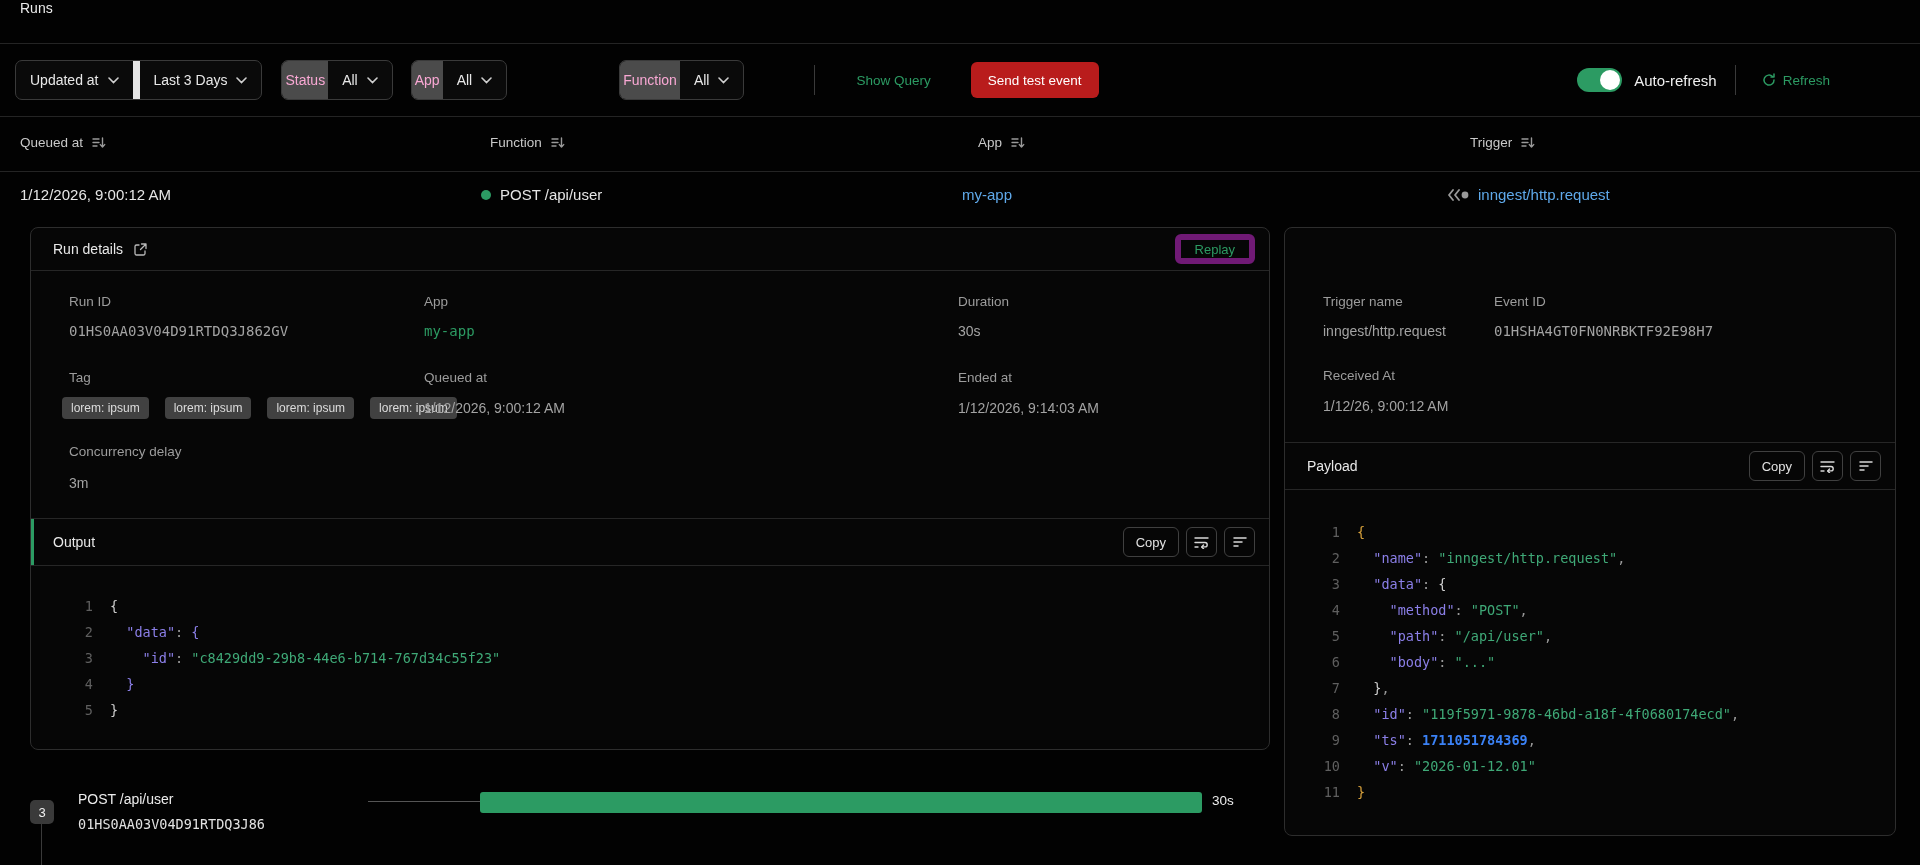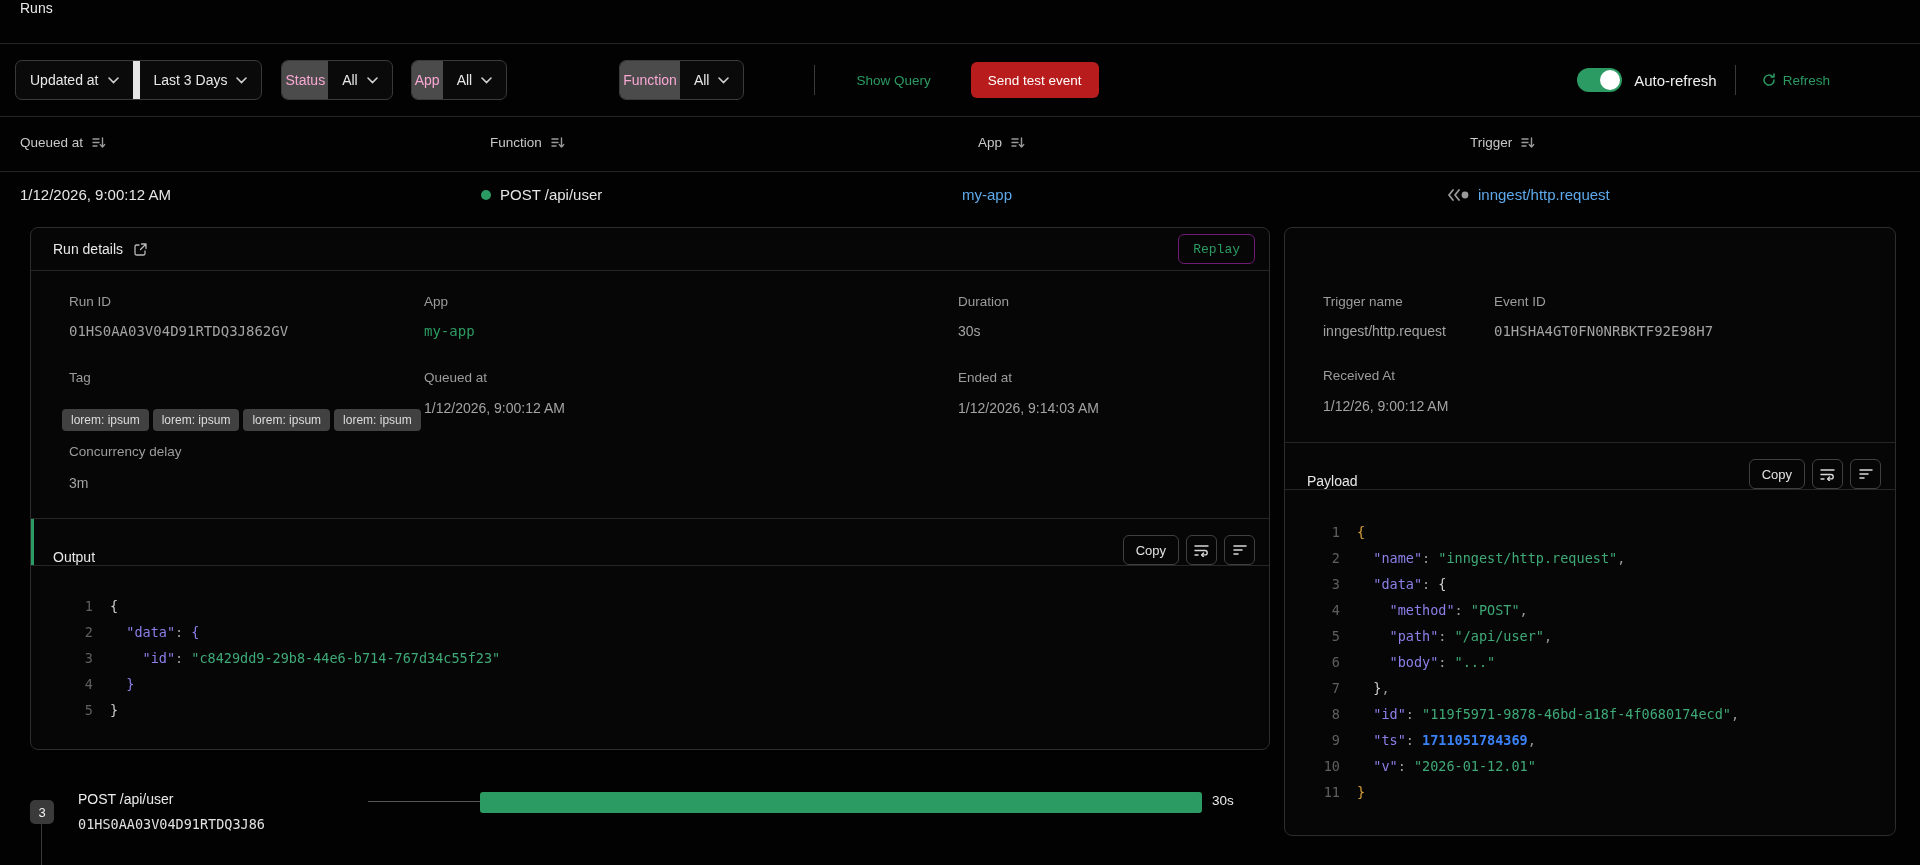--- a/index.html
+++ b/index.html
@@ -31,29 +31,29 @@
   .tcell { position:absolute; top:14px; display:flex; align-items:center; gap:9px; }
   .dot { width:10px; height:10px; border-radius:50%; background:#2c9b63; }
   .bluelink { color:#5fa9ea; cursor:pointer; }
 
   
   .panel { position:absolute; background:#060606; border:1px solid #2d2d2d; border-radius:8px; }
   .panel-run { left:30px; top:227px; width:1240px; height:523px; }
   .panel-trigger { left:1284px; top:227px; width:612px; height:609px; }
   .panel-head { height:43px; border-bottom:1px solid #262626; display:flex; align-items:center; padding:0 14px 0 22px; }
   .panel-head .ptitle { font-size:14px; color:#e8e8e8; display:flex; align-items:center; gap:10px; }
-  .replay-btn { margin-left:auto; height:30px; padding:0 14px; background:transparent; border:1px solid #701a75; border-radius:6px; color:#2c9b63; font-size:13px; cursor:pointer; font-family:Liberation Mono, monospace; }
+  .replay-btn { margin-left:auto; height:30px; padding:0 14px; background:transparent; border:6px solid #701a75; border-radius:6px; color:#2c9b63; font-size:13px; cursor:pointer; font-family:Liberation Sans, sans-serif; }
 
   .flabel2 { position:absolute; font-size:13.5px; color:#9c9c9c; }
   .fvalue { position:absolute; font-size:14px; color:#a3a3a3; }
   .fvalue.green { color:#2c9b63; }
-  .chiprow { position:absolute; display:flex; gap:4px;margin-top:12px; }
+  .chiprow { position:absolute; display:flex; gap:16px; }
   .chip { background:#414141; color:#dcdcdc; font-size:12px; padding:4px 9px; border-radius:4px; }
 
-  .sec-head { position:absolute; left:0; right:0; height:48px; border-top:1px solid #262626; border-bottom:1px solid #262626; display:flex; align-items:flex-end; padding:0 14px 0 22px; }
+  .sec-head { position:absolute; left:0; right:0; height:48px; border-top:1px solid #262626; border-bottom:1px solid #262626; display:flex; align-items:center; padding:0 14px 0 22px; }
   .sec-head.accent::before { content:""; position:absolute; left:0; top:0; bottom:0; width:3px; background:#2c9b63; }
   .sec-title { font-size:14px; color:#e8e8e8; }
   .btn-cluster { margin-left:auto; display:flex; gap:7px; }
   .copy-btn { height:30px; padding:0 12px; background:transparent; border:1px solid #404040; border-radius:6px; color:#e2e2e2; font-size:13px; cursor:pointer; font-family:inherit; }
   .icon-btn { width:31px; height:30px; background:transparent; border:1px solid #404040; border-radius:6px; color:#d8d8d8; cursor:pointer; display:flex; align-items:center; justify-content:center; }
 
   .codeblock { position:absolute; font-family:"DejaVu Sans Mono", monospace; font-size:13.5px; }
   .code-line { display:flex; height:26px; line-height:26px; }
   .ln { width:26px; text-align:right; color:#5f5f5f; margin-right:17px; flex:none; }
   .lc { white-space:pre; }

